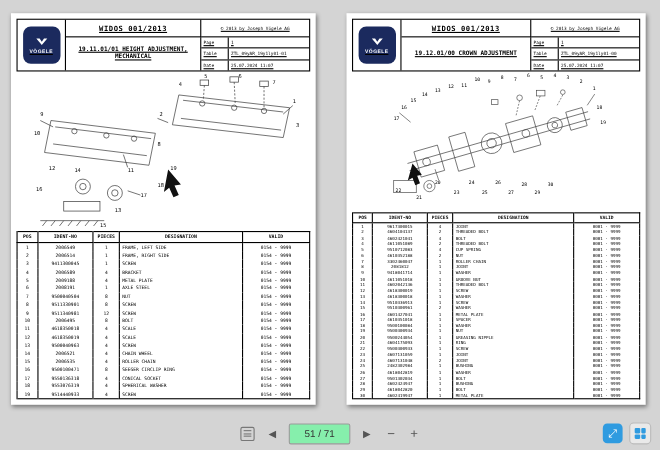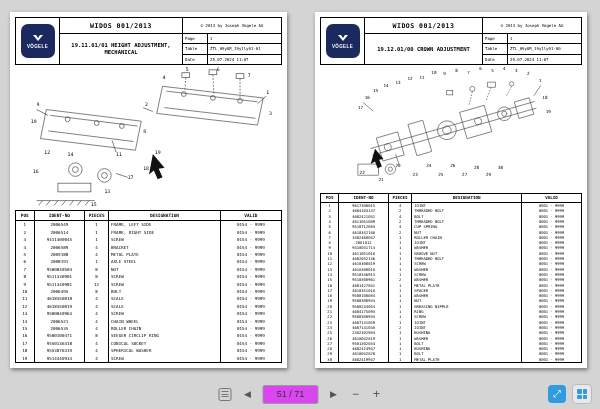--- a/index.html
+++ b/index.html
@@ -18,20 +18,21 @@
   }
   .page.left{left:10px;width:277px;}
   .page.right{left:315px;width:272px;}
 
   .page-header{
     display:grid;
     grid-template-columns:44px 1fr 98px;
     grid-template-rows:16px 30px;
     border:1px solid #000;
     flex:0 0 auto;
+    text-decoration:underline;
   }
   .logo-cell{
     grid-row:1/3;grid-column:1;border-right:1px solid #000;
     display:flex;align-items:center;justify-content:center;
   }
   .logo{
     width:34px;height:34px;background:#1b2a5e;border-radius:7px;
     display:flex;flex-direction:column;align-items:center;justify-content:center;gap:2px;
   }
   .logo .emblem{width:12px;height:8px;}
@@ -93,21 +94,21 @@
   .tb-btn{
     width:16px;height:16px;display:flex;align-items:center;justify-content:center;
     color:#555;font-size:9px;cursor:pointer;user-select:none;
   }
   .sidebar-glyph{
     width:13px;height:13px;border:1px solid #777;border-radius:2px;
     display:flex;flex-direction:column;justify-content:space-evenly;padding:1px 2px;box-sizing:border-box;
   }
   .sidebar-glyph i{display:block;height:1px;background:#777;}
   .page-box{
-    min-width:46px;height:17px;background:#d946ef;border:1px solid #9a9a9a;border-radius:2px;
+    min-width:46px;height:17px;background:#86efac;border:1px solid #9a9a9a;border-radius:2px;
     display:flex;align-items:center;justify-content:center;
     font-size:9px;color:#333;padding:0 4px;
   }
   .zoom-btn{font-size:12px;color:#555;width:14px;text-align:center;cursor:pointer;user-select:none;}
   .tb-right{position:absolute;right:8px;display:flex;align-items:center;gap:6px;}
   .icon-sq{
     width:18px;height:18px;border-radius:4px;display:flex;align-items:center;justify-content:center;
   }
   .icon-sq.blue{background:#2f9be0;color:#fff;font-size:10px;}
   .icon-sq.light{background:#e9e9e9;border:1px solid #bbb;}

